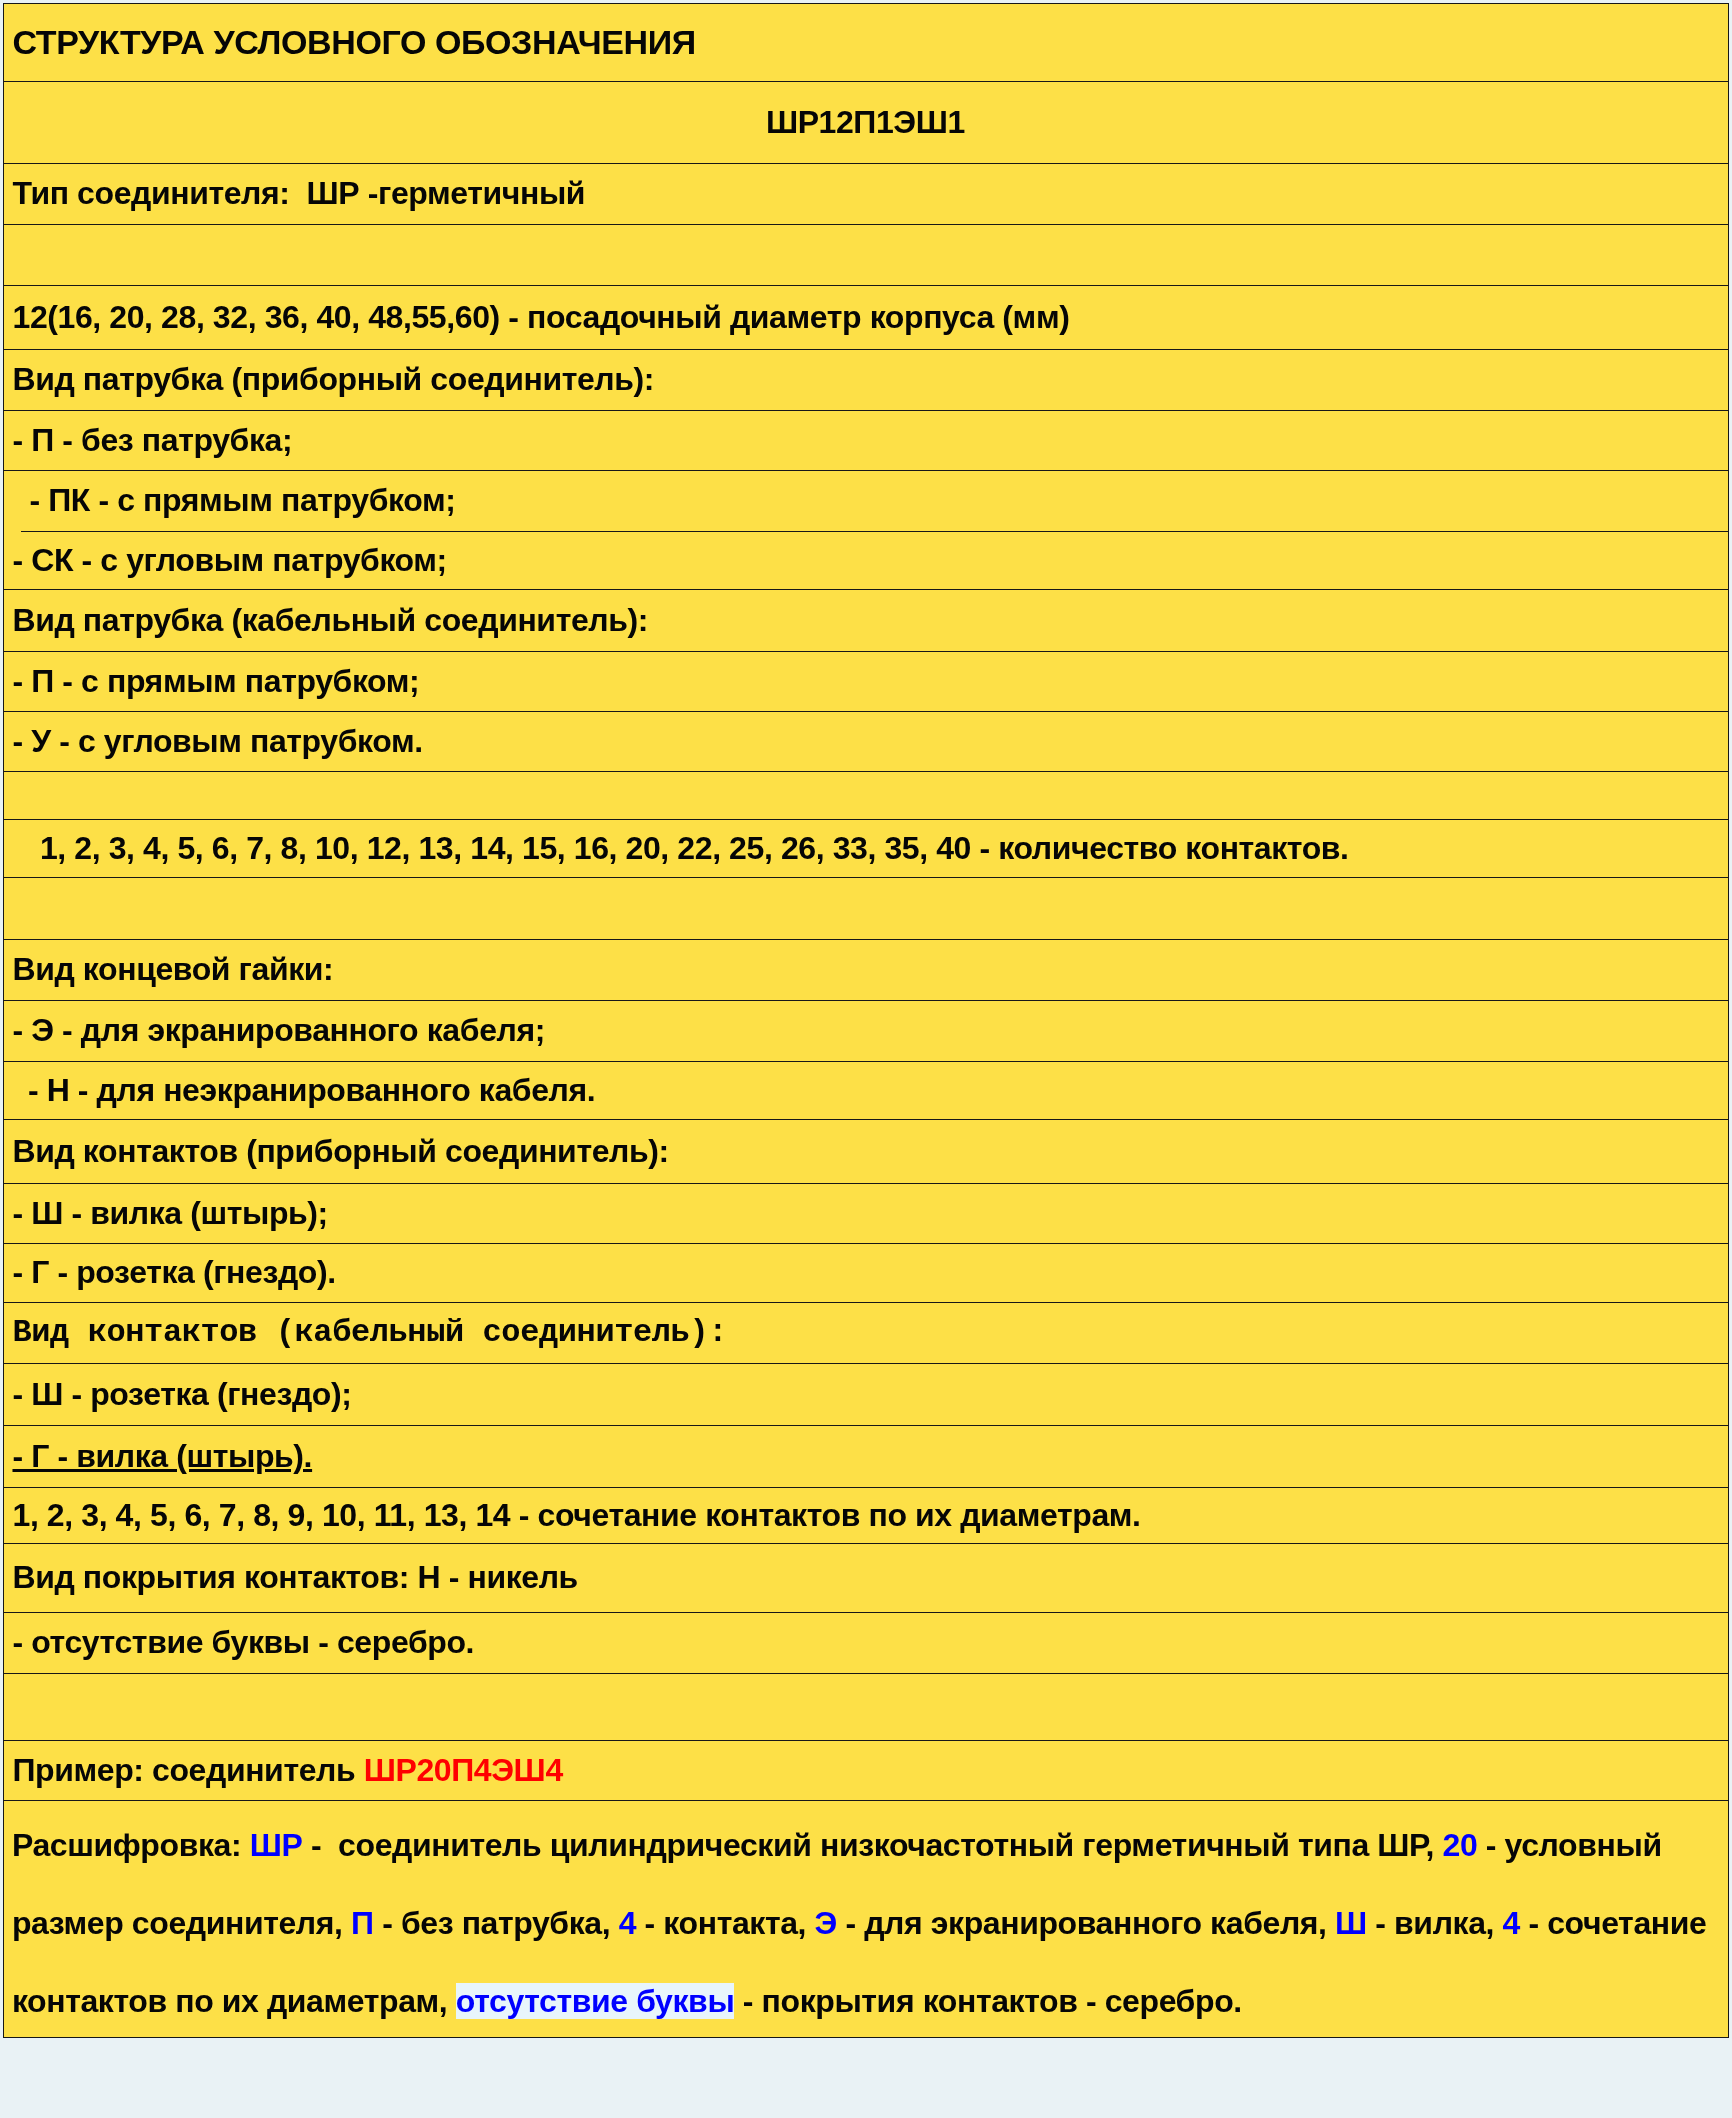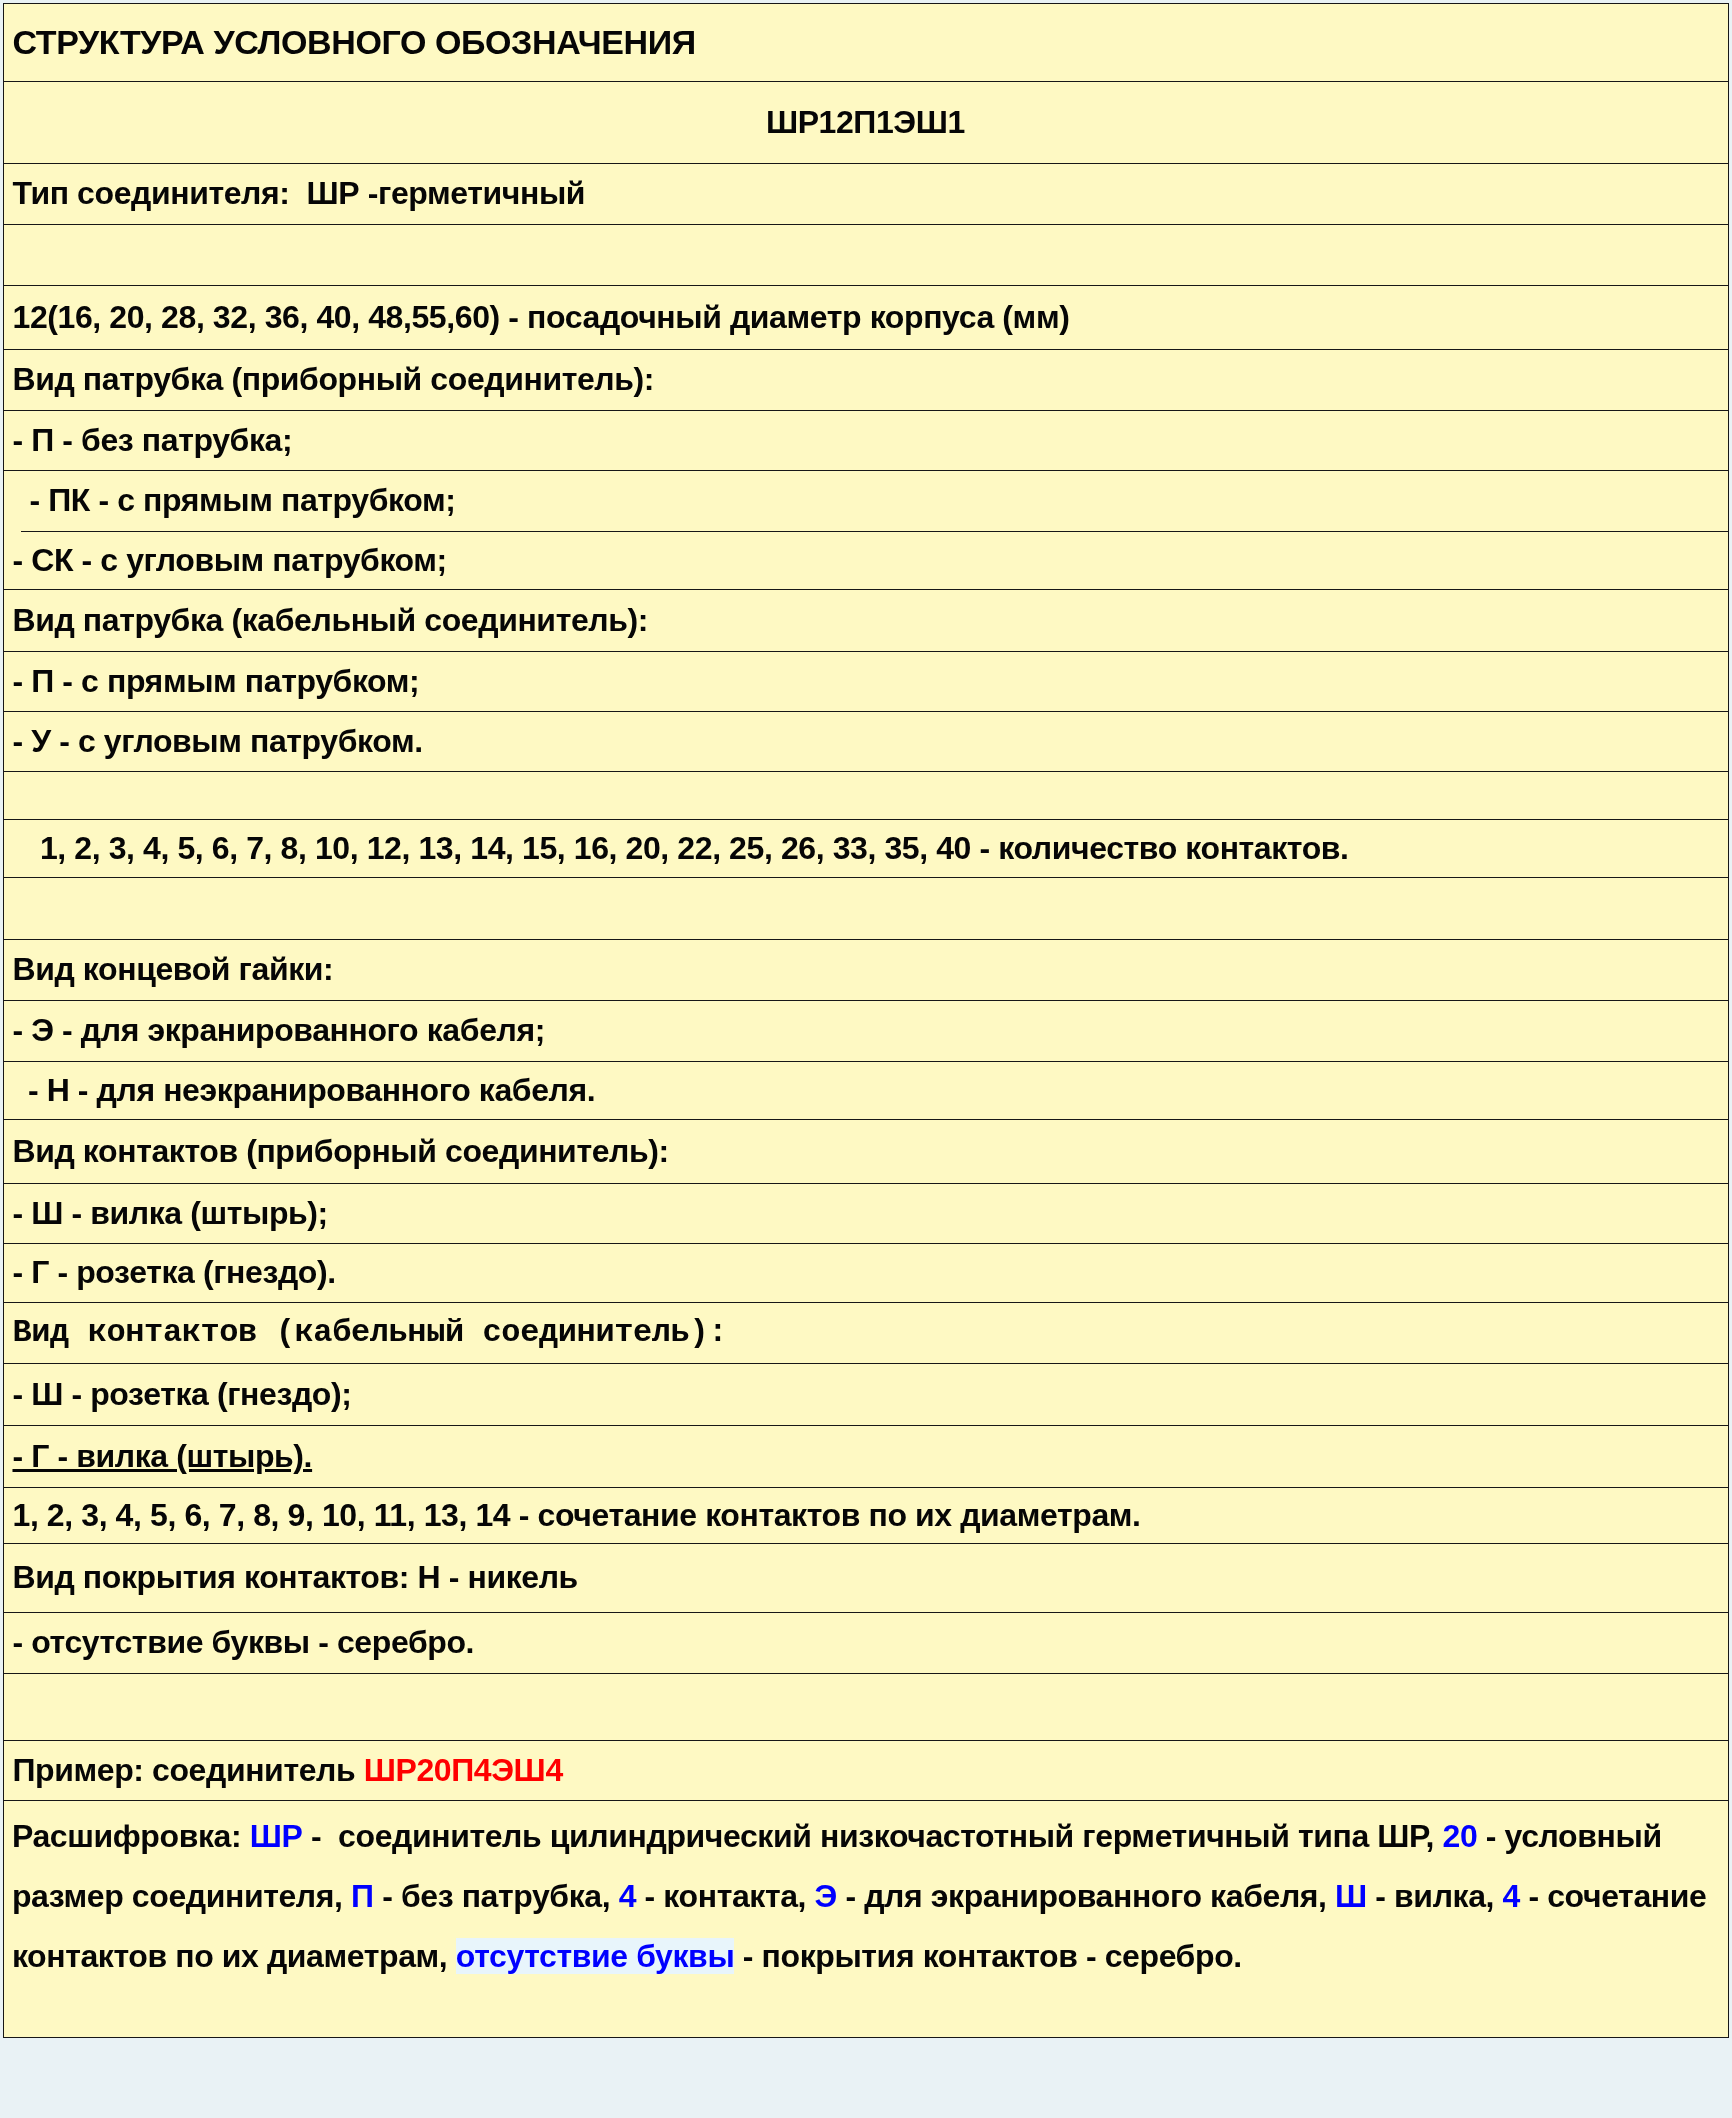--- a/index.html
+++ b/index.html
@@ -8,21 +8,21 @@
     background: #e9f2f5;
   }
   body {
     width: 1732px;
     font-family: "Liberation Sans", sans-serif;
   }
   #table {
     box-sizing: border-box;
     width: 1726px;
     margin: 2.9px 0 0 2.9px;
-    background: #fef9c3;
+    background: #fde047;
     border-top: 1.9px solid #171717;
     border-left: 1.9px solid #171717;
     border-right: 1.9px solid #171717;
   }
   .row {
     box-sizing: border-box;
     border-bottom: 1.9px solid #171717;
     display: flex;
     align-items: center;
     padding: 0 9.6px 0 8.6px;
@@ -34,21 +34,21 @@
     overflow: hidden;
   }
   .row.center {
     justify-content: center;
   }
   .row.title {
     font-size: 34px;
   }
   .row.para {
     display: block;
-    line-height: 60px;
+    line-height: 78px;
     padding-top: 4.8px;
     padding-left: 8px;
   }
   .seg-hl {
     background: #e8f5fb;
   }
 </style>
 </head>
 <body>
 

